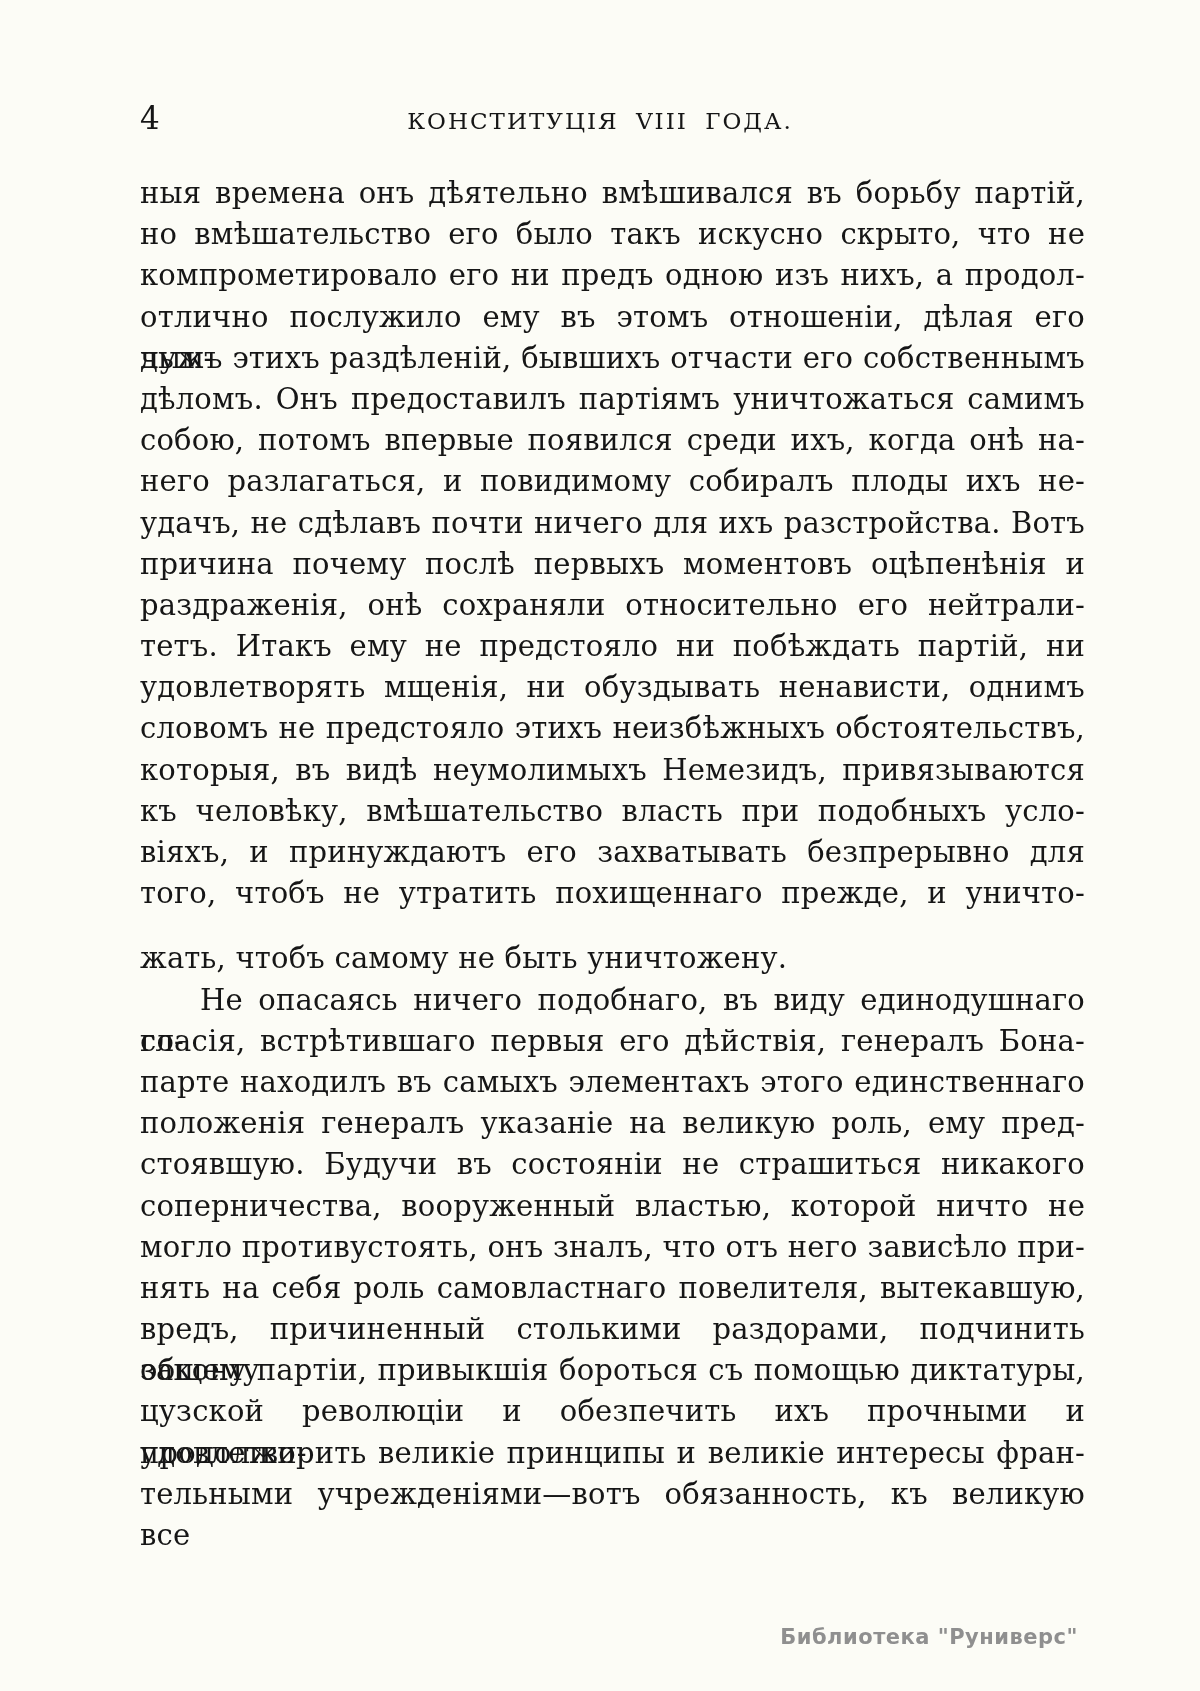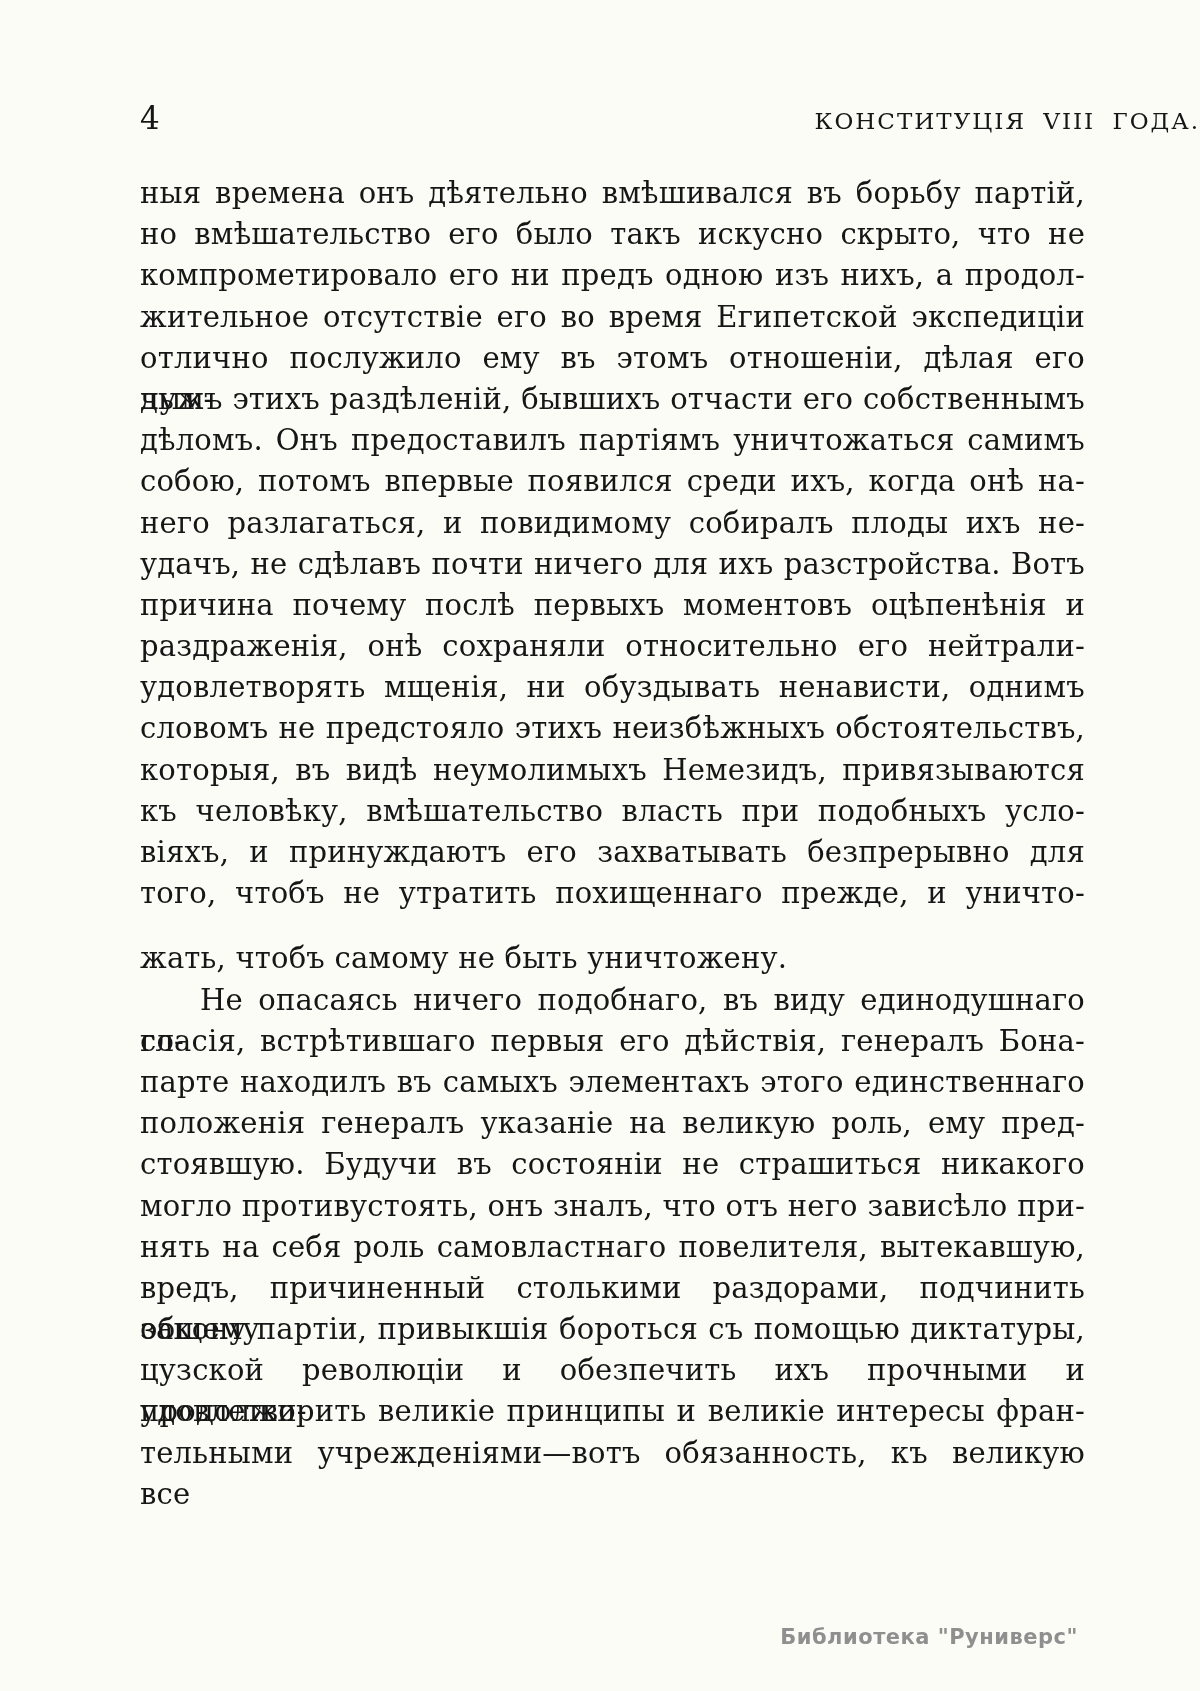--- a/index.html
+++ b/index.html
@@ -22,21 +22,21 @@
   .page-number{
     position:absolute;
     left:140px;top:100px;
     font-size:31px;
     font-weight:400;
     color:var(--ink);
   }
   .running-title{
     position:absolute;
     left:0;right:0;top:108px;
-    text-align:right;
+    text-align:center;
     font-size:23px;
     letter-spacing:2px;
     word-spacing:8px;
     color:var(--ink);
   }
   .body-text{
     position:absolute;
     left:140px;top:173px;
     width:945px;
     font-size:29px;
@@ -70,41 +70,42 @@
 </head>
 <body>
 
 <div class="page">
   <div class="page-number">4</div>
   <div class="running-title">КОНСТИТУЦІЯ VIII ГОДА.</div>
   <div class="body-text">
       <div class="line">ныя времена онъ дѣятельно вмѣшивался въ борьбу партій,</div>
       <div class="line">но вмѣшательство его было такъ искусно скрыто, что не</div>
       <div class="line">компрометировало его ни предъ одною изъ нихъ, а продол-</div>
-      <div class="line">жительное отсутствіе его во время Египетской экспедиціи</div>
       <div class="line">отлично послужило ему въ этомъ отношеніи, дѣлая его чуж-</div>
       <div class="line">дымъ этихъ раздѣленій, бывшихъ отчасти его собственнымъ</div>
       <div class="line">дѣломъ. Онъ предоставилъ партіямъ уничтожаться самимъ</div>
       <div class="line">собою, потомъ впервые появился среди ихъ, когда онѣ на-</div>
       <div class="line">него разлагаться, и повидимому собиралъ плоды ихъ не-</div>
       <div class="line">удачъ, не сдѣлавъ почти ничего для ихъ разстройства. Вотъ</div>
       <div class="line">причина почему послѣ первыхъ моментовъ оцѣпенѣнія и</div>
       <div class="line">раздраженія, онѣ сохраняли относительно его нейтрали-</div>
+      <div class="line">тетъ. Итакъ ему не предстояло ни побѣждать партій, ни</div>
       <div class="line">удовлетворять мщенія, ни обуздывать ненависти, однимъ</div>
       <div class="line">словомъ не предстояло этихъ неизбѣжныхъ обстоятельствъ,</div>
       <div class="line">которыя, въ видѣ неумолимыхъ Немезидъ, привязываются</div>
       <div class="line">къ человѣку, вмѣшательство власть при подобныхъ усло-</div>
       <div class="line">віяхъ, и принуждаютъ его захватывать безпрерывно для</div>
       <div class="line">того, чтобъ не утратить похищеннаго прежде, и уничто-</div>
       <div class="line pend">жать, чтобъ самому не быть уничтожену.</div>
       <div class="line indent">Не опасаясь ничего подобнаго, въ виду единодушнаго со-</div>
       <div class="line">гласія, встрѣтившаго первыя его дѣйствія, генералъ Бона-</div>
       <div class="line">парте находилъ въ самыхъ элементахъ этого единственнаго</div>
       <div class="line">положенія генералъ указаніе на великую роль, ему пред-</div>
       <div class="line">стоявшую. Будучи въ состояніи не страшиться никакого</div>
+      <div class="line">соперничества, вооруженный властью, которой ничто не</div>
       <div class="line">могло противустоять, онъ зналъ, что отъ него зависѣло при-</div>
       <div class="line">нять на себя роль самовластнаго повелителя, вытекавшую,</div>
       <div class="line">вредъ, причиненный столькими раздорами, подчинить общему</div>
       <div class="line">закону партіи, привыкшія бороться съ помощью диктатуры,</div>
       <div class="line">цузской революціи и обезпечить ихъ прочными и продолжи-</div>
       <div class="line">удовлетворить великіе принципы и великіе интересы фран-</div>
       <div class="line">тельными учрежденіями—вотъ обязанность, къ великую все</div>
     </div>
   <div class="watermark">Библиотека "Руниверс"</div>
 </div>

